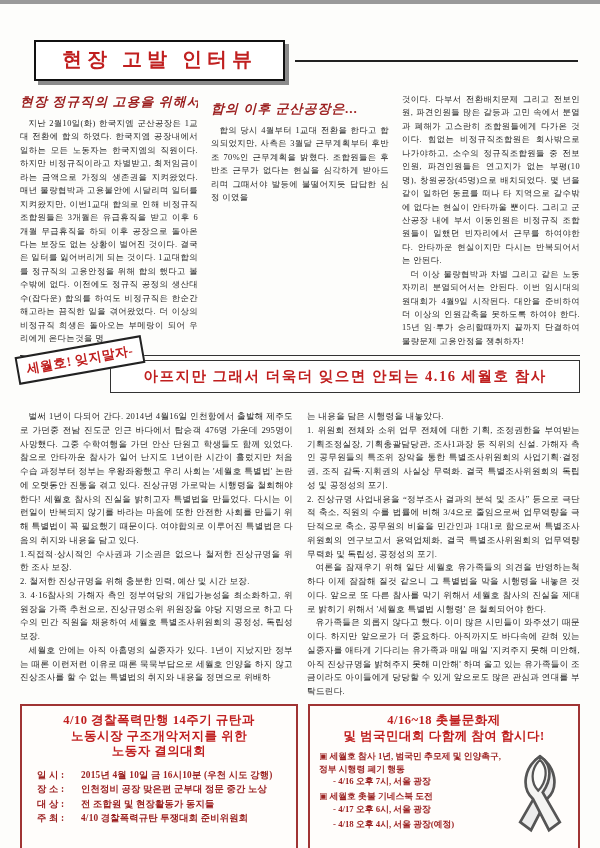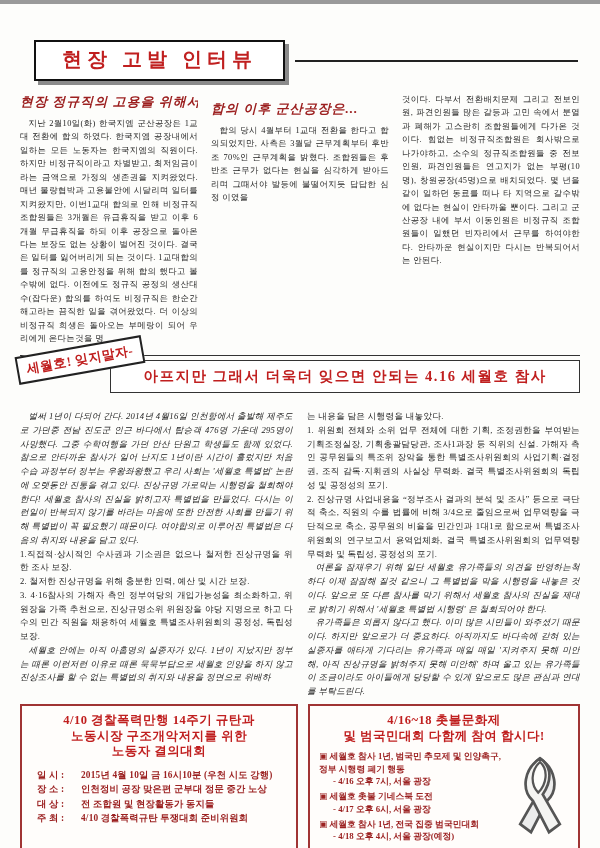--- a/index.html
+++ b/index.html
@@ -39,21 +39,21 @@
     font-size:13px; font-weight:bold; color:#c01f1f; letter-spacing:0.5px; white-space:nowrap;
   }
   .sewol-title-box {
     margin-left:90px; margin-top:4px; border:1.5px solid #333; background:#fff;
     padding:6px 4px; text-align:center;
   }
   .sewol-title { font-size:14.5px; font-weight:bold; color:#c01f1f; letter-spacing:1.5px; white-space:nowrap; }
   .sewol-cols { display:flex; gap:14px; margin-top:8px; height:288px; overflow:hidden; }
   .scol { flex:1 1 0; overflow:hidden; }
   .scol p { font-size:8.6px; line-height:1.6; letter-spacing:0.3px; text-align:justify; word-break:break-all; }
-  .scol p.indent { text-indent:1em;font-style:italic; }
+  .scol p.indent { text-indent:1em; }
   
   .boxes { display:flex; gap:10px; margin-top:6px; align-items:stretch; }
   .box { border:2px solid #a03434; background:#fffdfb; padding:7px 9px; }
   .box.rally { flex:0 0 278px; }
   .box.candle { flex:1 1 auto; }
   .box-title { text-align:center; color:#c01f1f; font-weight:bold; font-size:12.5px; line-height:1.25; letter-spacing:0.5px;font-family:Liberation Serif, serif; }
   .details { margin-top:8px; margin-left:6px; }
   .detail-row { font-size:9.3px; font-weight:bold; color:#9c2222; line-height:1.55; letter-spacing:0.2px; display:flex; }
   .dlabel { flex:0 0 44px; white-space:nowrap; }
   .candle-body { display:flex; margin-top:6px; }
@@ -79,20 +79,21 @@
     <div class="col">
       <div class="hand">현장 정규직의 고용을 위해서인가?</div>
       <p class="indent">지난 2월10일(화) 한국지엠 군산공장은 1교대 전환에 합의 하였다. 한국지엠 공장내에서 일하는 모든 노동자는 한국지엠의 직원이다. 하지만 비정규직이라고 차별받고, 최저임금이라는 금액으로 가정의 생존권을 지켜왔었다. 매년 물량협박과 고용불안에 시달리며 일터를 지켜왔지만, 이번1교대 합의로 인해 비정규직 조합원들은 3개월은 유급휴직을 받고 이후 6개월 무급휴직을 하되 이후 공장으로 돌아온다는 보장도 없는 상황이 벌어진 것이다. 결국은 일터를 잃어버리게 되는 것이다. 1교대합의를 정규직의 고용안정을 위해 합의 했다고 볼 수밖에 없다. 이전에도 정규직 공정의 생산대수(잡다운) 합의를 하여도 비정규직은 한순간 해고라는 끔직한 일을 겪어왔었다. 더 이상의 비정규직 희생은 돌아오는 부메랑이 되어 우리에게 온다는것을 명</p>
     </div>
     <div class="col">
       <div class="hand mid">합의 이후 군산공장은...</div>
       <p class="indent">합의 당시 4월부터 1교대 전환을 한다고 합의되었지만, 사측은 3월달 근무계획부터 후반조 70%인 근무계획을 밝혔다. 조합원들은 후반조 근무가 없다는 현실을 심각하게 받아드리며 그때서야 발등에 불떨어지듯 답답한 심정 이였을</p>
     </div>
     <div class="col">
       <p>것이다. 다부서 전환배치문제 그리고 전보인원, 파견인원들 많은 갈등과 고민 속에서 분열과 폐해가 고스란히 조합원들에게 다가온 것이다. 힘없는 비정규직조합원은 회사밖으로 나가야하고, 소수의 정규직조합원들 중 전보인원, 파견인원들은 연고지가 없는 부평(10명), 창원공장(45명)으로 배치되었다. 몇 년을 같이 일하던 동료를 떠나 타 지역으로 갈수밖에 없다는 현실이 안타까울 뿐이다. 그리고 군산공장 내에 부서 이동인원은 비정규직 조합원들이 일했던 빈자리에서 근무를 하여야한다. 안타까운 현실이지만 다시는 반복되어서는 안된다.</p>
+      <p class="indent">더 이상 물량협박과 차별 그리고 같은 노동자끼리 분열되어서는 안된다. 이번 임시대의원대회가 4월9일 시작된다. 대안을 준비하여 더 이상의 인원감축을 못하도록 하여야 한다. 15년 임·투가 승리할때까지 끝까지 단결하여 물량문제 고용안정을 쟁취하자!</p>
     </div>
   </section>
 
   <section class="sewol">
     <div class="sewol-header">
       <div class="stamp">
         <span>세월호! 잊지말자-</span>
       </div>
       <div class="sewol-title-box">
         <span class="sewol-title">아프지만 그래서 더욱더 잊으면 안되는 4.16 세월호 참사</span>
@@ -152,21 +153,20 @@
         <div class="events">
           <div class="event">
             <div class="ev-name"><span>▣</span> <span>세월호 참사 1년, 범국민 추모제 및 인양촉구, 정부 시행령 폐기 행동</span></div>
             <div class="ev-time">- 4/16 오후 7시, 서울 광장</div>
           </div>
           <div class="event">
             <div class="ev-name"><span>▣</span> <span>세월호 촛불 기네스북 도전</span></div>
             <div class="ev-time">- 4/17 오후 6시, 서울 광장</div>
           </div>
           <div class="event">
-            <div class="ev-name"><span>▣</span> <span>세월호 참사 1년, 전국 집중 범국민대회</span></div>
             <div class="ev-time">- 4/18 오후 4시, 서울 광장(예정)</div>
           </div>
         </div>
         <div class="ribbon-wrap">
           <svg width="54" height="92" viewBox="0 0 60 100" aria-hidden="true">
             <path d="M30 6 C48 18 51 41 38 53 L20 88 L8 79 L27 46 C18 33 15 16 30 6 Z" fill="#ececec" stroke="#555" stroke-width="3"></path>
             <path d="M30 6 C12 18 9 41 22 53 L40 88 L52 79 L33 46 C42 33 45 16 30 6 Z" fill="#f4f4f2" stroke="#555" stroke-width="3"></path>
             <path d="M30 10 C20 19 19 35 28 44 C37 35 40 19 30 10 Z" fill="#fdfdfb" stroke="#555" stroke-width="2.5"></path>
           </svg>
         </div>

